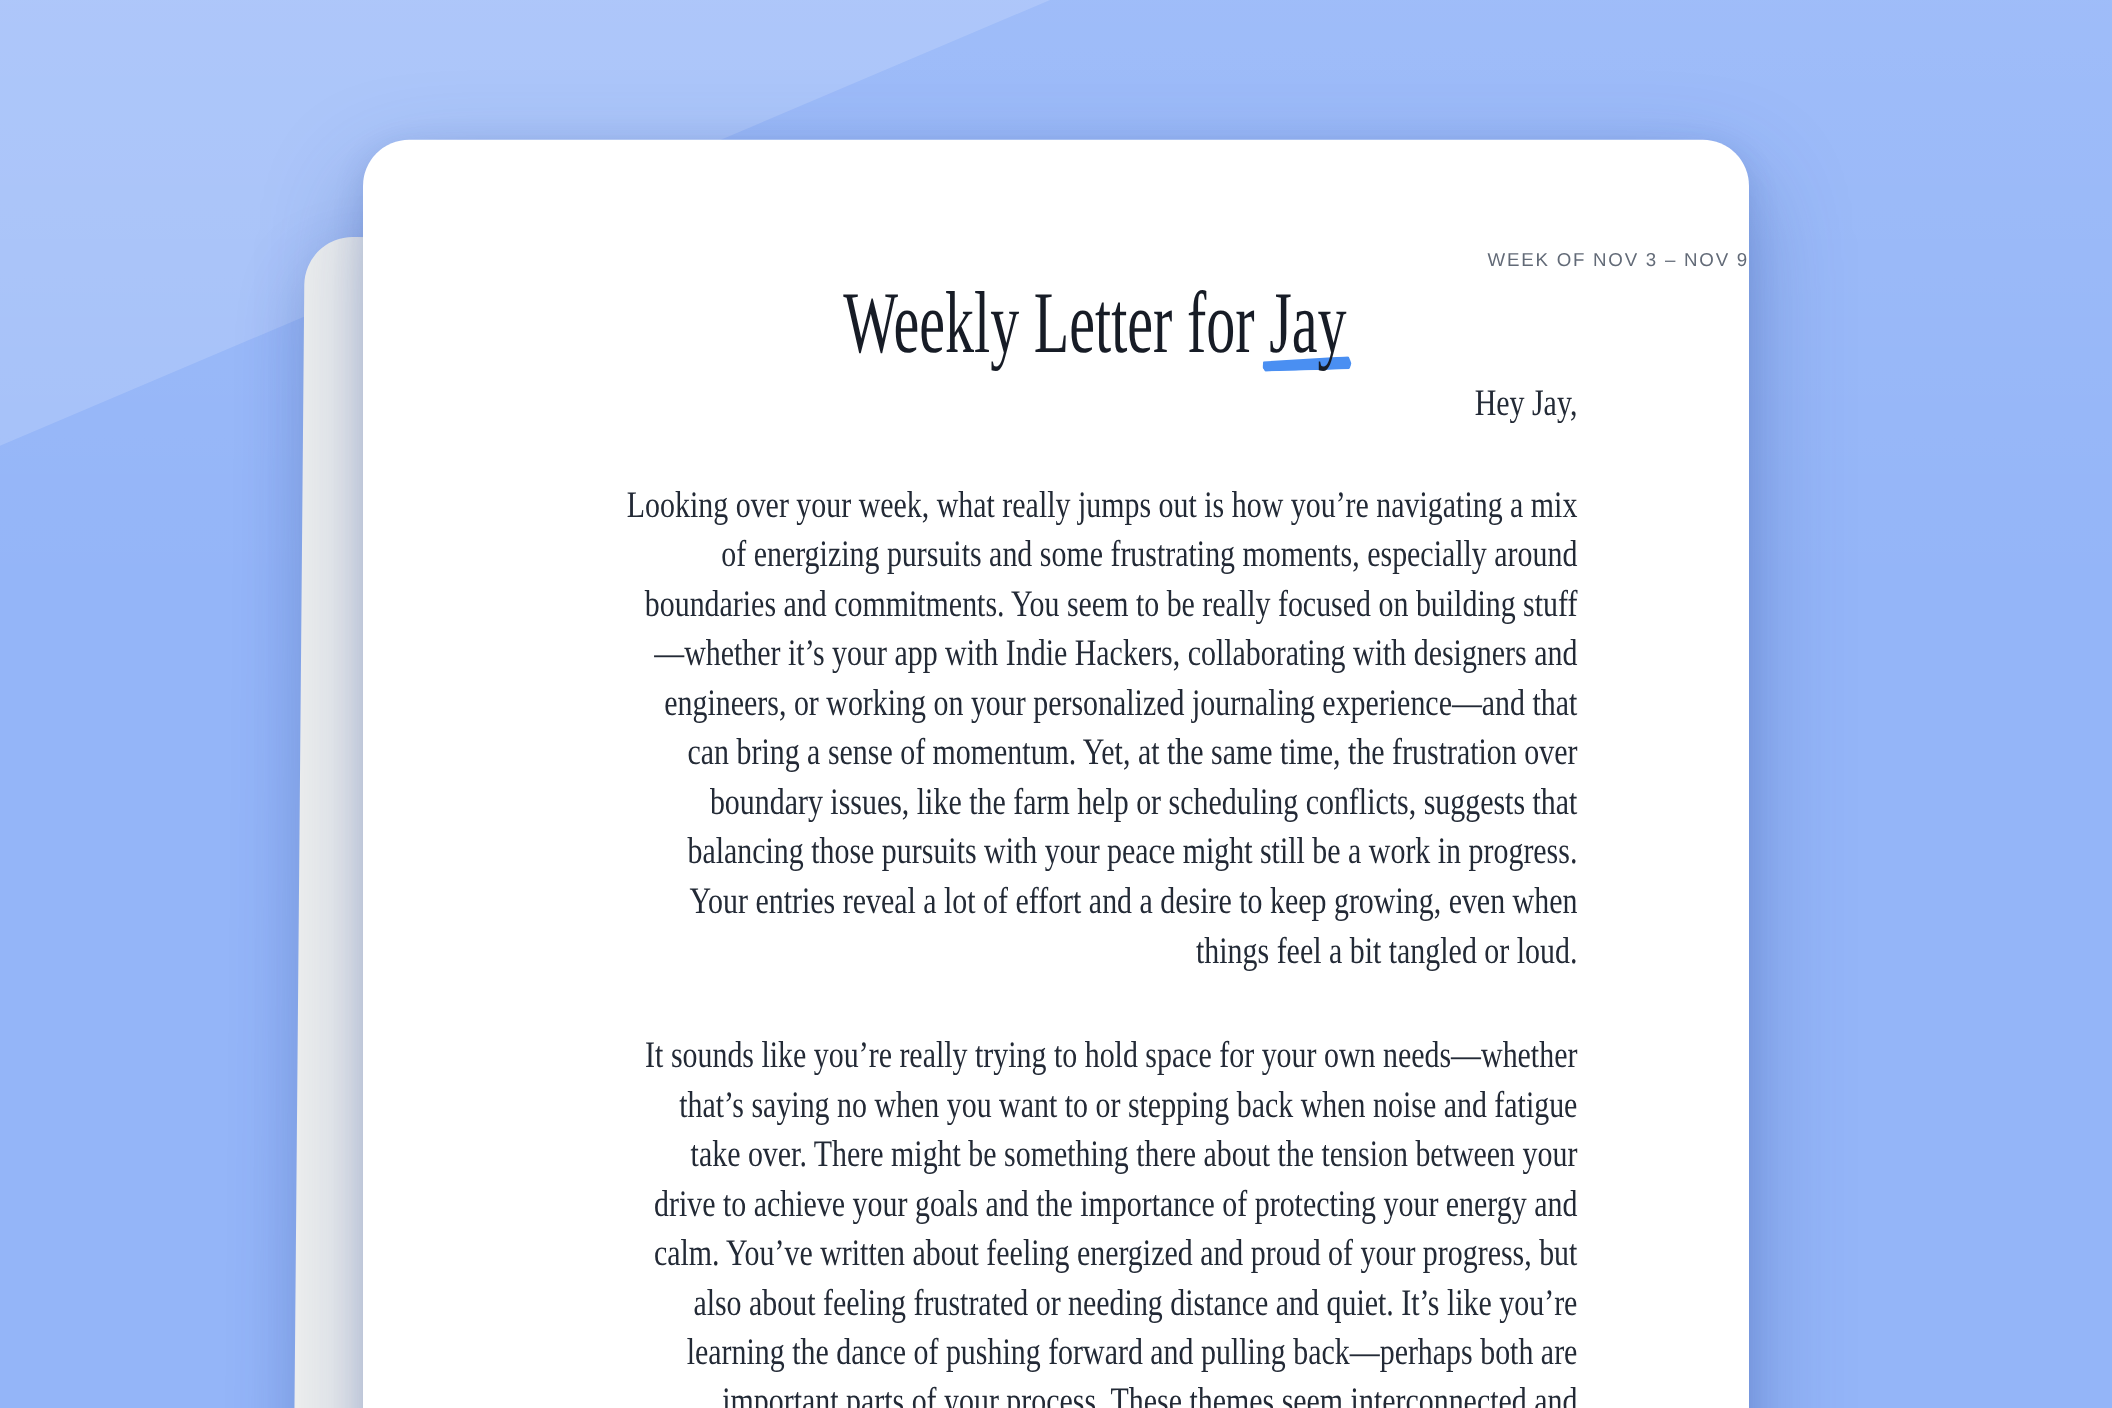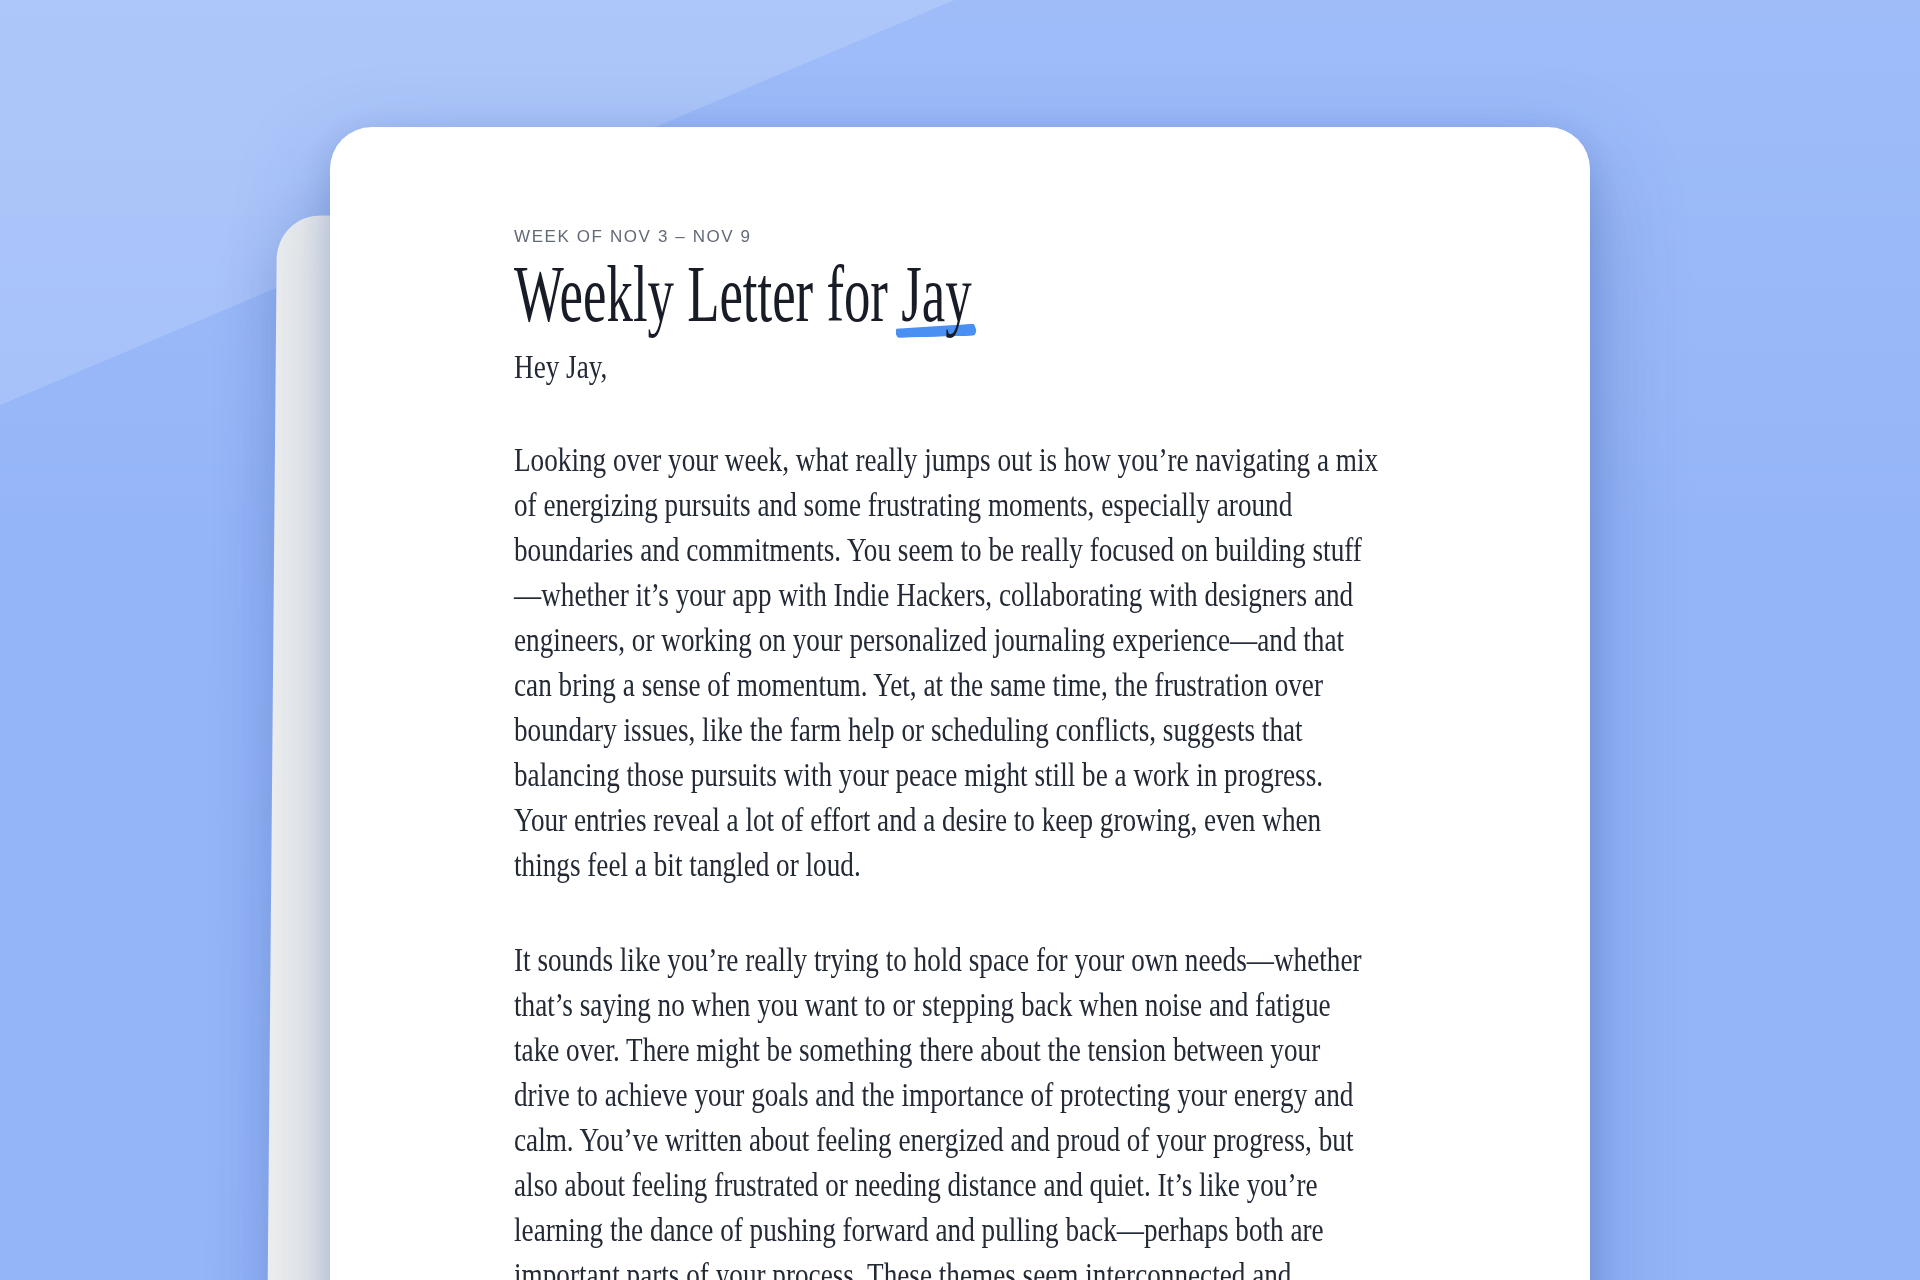--- a/index.html
+++ b/index.html
@@ -4,20 +4,21 @@
 <style>
   html, body { margin:0; padding:0; }
   body {
     width:1920px; height:1280px; overflow:hidden; position:relative;
     background:#94b5f8;
     font-family:"Liberation Sans", sans-serif;
   }
   .bg {
     position:absolute; inset:0; overflow:hidden;
     background: linear-gradient(180deg, rgba(255,255,255,0.10) 0%, rgba(255,255,255,0) 42%), #94b5f8;
+    text-align: right;
   }
   
   .bg-shape {
     position:absolute; left:-400px; top:-725px; width:2600px; height:1300px;
     background:rgba(255,255,255,0.16);
     transform:rotate(-23deg); transform-origin:0 100%;
   }
   
   .card-back {
     position:absolute; left:277px; top:215px; width:760px; height:1210px;

